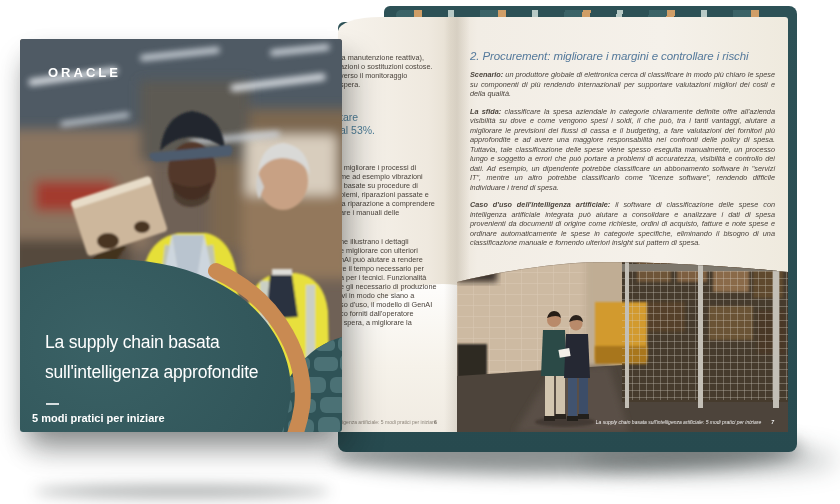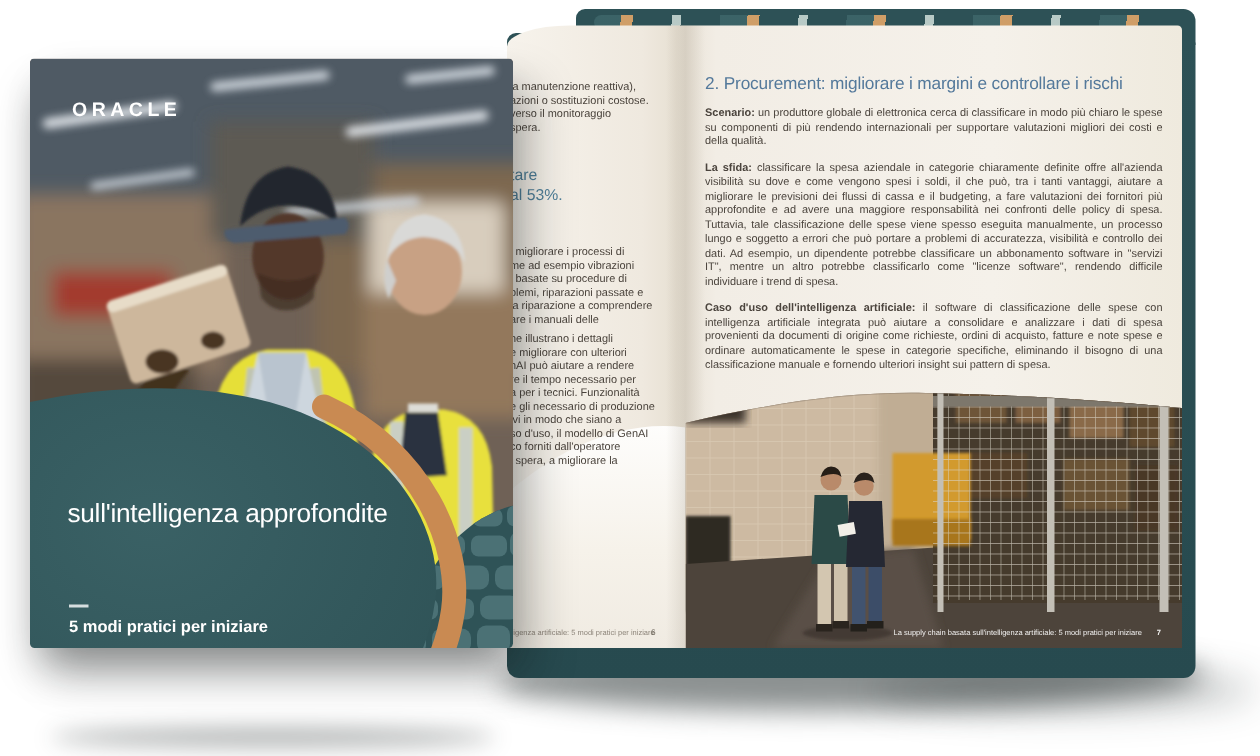--- a/index.html
+++ b/index.html
@@ -19,42 +19,42 @@
   .pages{position:absolute;left:0;top:11px;width:450px;height:415px;
     background:linear-gradient(90deg,#f7f3ec 0%,#efe9df 20%,#e7e0d3 25%,#f2ede5 31%,#f5f1ea 72%,#efeade 100%);
     border-top-left-radius:42px 14px;border-bottom-left-radius:24px 10px;border-top-right-radius:3px;border-bottom-right-radius:3px;}
   .spine-shade{position:absolute;left:106px;top:0;width:26px;height:415px;
     background:linear-gradient(90deg,rgba(101,88,66,0) 0%,rgba(101,88,66,.14) 50%,rgba(101,88,66,0) 100%);}
   
   .left-content{position:absolute;left:2px;top:36px;width:118px;color:var(--body_text);}
   .frag{font-size:7.3px;line-height:9px;white-space:nowrap;}
   .stat{margin-top:22px;color:var(--stat_teal);font-size:10.5px;line-height:13px;}
   .mid{margin-top:26px;}
-  .bot{margin-top:4px;}
+  .bot{margin-top:20px;}
   .left-wave{position:absolute;left:0;top:252px;width:119px;height:163px;
     background:linear-gradient(180deg,#ffffff 0%,#f6f2ea 60%,#f0ebe2 100%);
     clip-path:path("M0,60 C30,34 72,10 119,16 L119,163 L0,163 Z");}
   .left-footer{position:absolute;left:2px;top:402px;width:116px;font-size:5px;color:#8d857a;white-space:nowrap;}
   .left-pagenum{position:absolute;left:96px;top:402px;font-size:5.5px;color:#6e675d;}
   
-  .right-content{position:absolute;left:119px;top:0;width:331px;height:415px;}
+  .right-content{position:absolute;left:119px;top:0;width:331px;height:415px;font-style:italic;}
   .rp-heading{margin:33px 8px 0 13px;font-size:11.5px;letter-spacing:-.1px;color:var(--heading_blue);}
   .rp-para{width:305px;margin:8px 0 0 13px;font-size:7.3px;line-height:9.5px;color:var(--body_text);text-align:justify;}
   .rp-para b{font-weight:bold;}
   .rp-photo{position:absolute;left:0;top:233px;width:331px;height:182px;}
   .rp-footer{position:absolute;left:0;top:402px;width:317px;text-align:right;color:rgba(255,255,255,.92);font-size:5px;white-space:nowrap;}
   .rp-footer .num{margin-left:10px;font-weight:bold;}
   
   .cover{position:absolute;left:20px;top:39px;width:322px;height:393px;border-radius:3px;overflow:hidden;
     box-shadow:0 16px 26px -6px rgba(20,25,25,.4),14px 18px 30px rgba(20,25,25,.22);}
   .cover svg{position:absolute;left:0;top:0;}
   .brand{position:absolute;left:28px;top:26px;color:#fff;font-size:13px;font-weight:600;letter-spacing:3px;}
   .cover-title{position:absolute;left:25px;top:288px;color:#fff;font-size:17.5px;line-height:30px;letter-spacing:-.2px;font-weight:400;}
   .cover-dash{position:absolute;left:26px;top:364px;width:13px;height:2px;background:rgba(255,255,255,.8);}
-  .cover-subtitle{position:absolute;left:26px;top:373px;color:#fff;font-size:11px;font-weight:bold;}
+  .cover-subtitle{position:absolute;left:12px;top:373px;color:#fff;font-size:11px;font-weight:bold;}
 </style>
 </head>
 <body>
 
 <div class="stage">
 
   <div class="shadow shadow-main"></div>
   <div class="shadow shadow-tail"></div>
   <div class="shadow shadow-cover"></div>
 
@@ -296,19 +296,20 @@
 
       <path d="M0,229 C70,214 140,217 190,240 C252,268 276,322 270,362 C263,414 232,440 200,453 L0,453 Z" fill="url(#blobg)"></path>
 
       <g>
         <rect x="292" y="415" width="24" height="24" rx="3" style="fill:var(--oracle_red)"></rect>
         <ellipse cx="304" cy="427" rx="7" ry="5.2" fill="none" stroke="#ffffff" stroke-width="2.4"></ellipse>
       </g>
     </svg>
     <div class="brand">ORACLE</div>
     <div class="cover-title">
+      <div>La supply chain basata</div>
       <div>sull'intelligenza approfondite</div>
     </div>
     <div class="cover-dash"></div>
     <div class="cover-subtitle">5 modi pratici per iniziare</div>
   </div>
 
 </div>
 
 </body></html>

